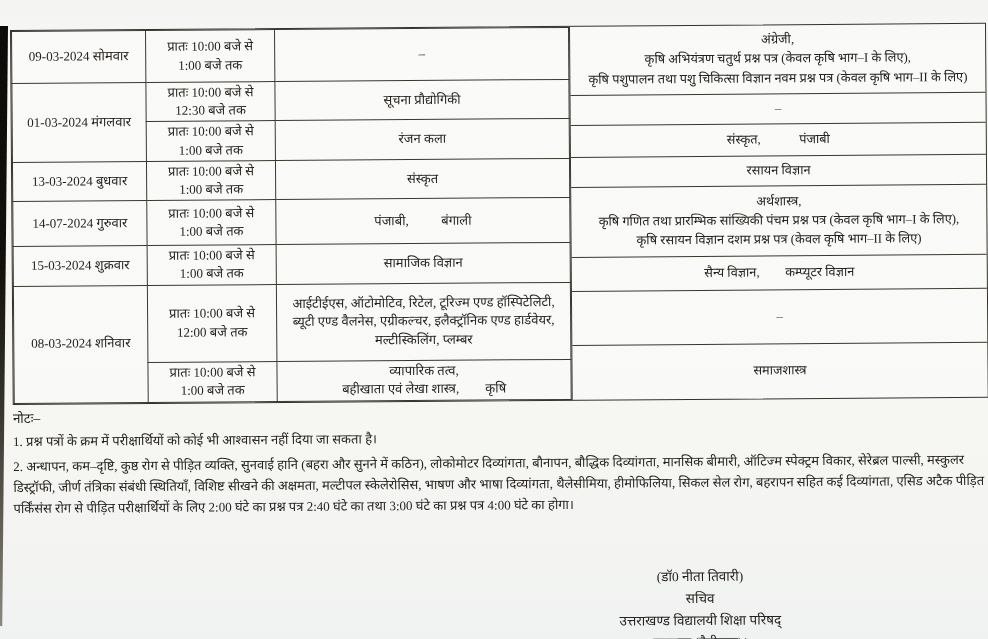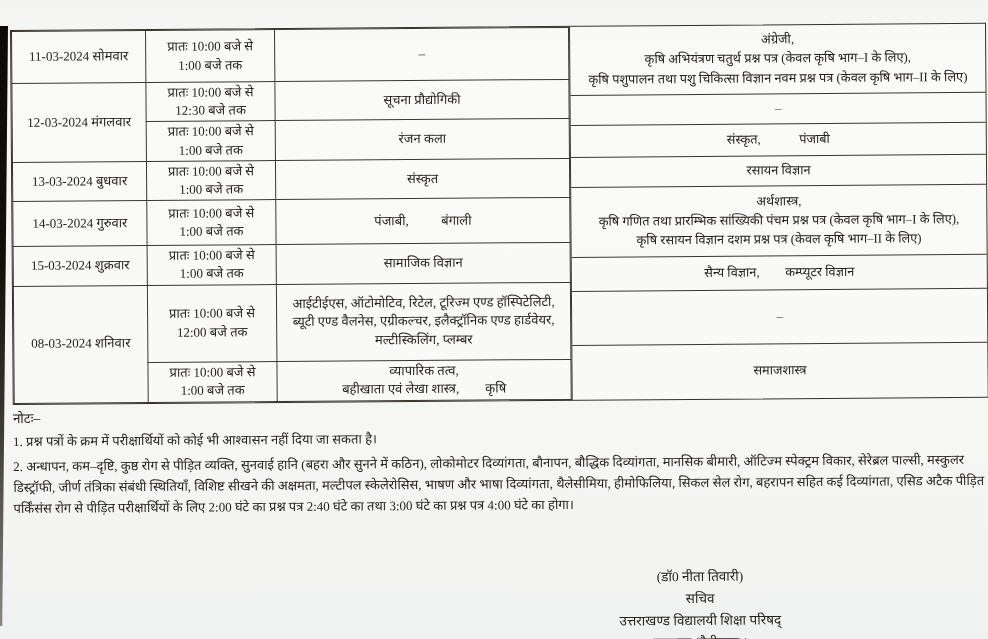--- a/index.html
+++ b/index.html
@@ -71,44 +71,44 @@
 <div class="page">
   <div class="scan-edge"></div>
 
   <div class="sheet">
 
     <div class="timetable">
 
       <table class="left-grid">
         <tbody>
             <tr style="height:52px">
-          <td class="c-date">11-03-2024 सोमवार</td>
+          <td class="c-date">09-03-2024 सोमवार</td>
           <td class="c-time">प्रातः 10:00 बजे से
 1:00 बजे तक</td>
           <td class="c-subj">–</td>
         </tr>
         <tr style="height:33px">
-          <td class="c-date" rowspan="2">12-03-2024 मंगलवार</td>
+          <td class="c-date" rowspan="2">01-03-2024 मंगलवार</td>
           <td class="c-time">प्रातः 10:00 बजे से
 12:30 बजे तक</td>
           <td class="c-subj">सूचना प्रौद्योगिकी</td>
         </tr>
         <tr style="height:32px">
           <td class="c-time">प्रातः 10:00 बजे से
 1:00 बजे तक</td>
           <td class="c-subj">रंजन कला</td>
         </tr>
         <tr style="height:35px">
           <td class="c-date">13-03-2024 बुधवार</td>
           <td class="c-time">प्रातः 10:00 बजे से
 1:00 बजे तक</td>
           <td class="c-subj">संस्कृत</td>
         </tr>
         <tr style="height:45px">
-          <td class="c-date">14-03-2024 गुरुवार</td>
+          <td class="c-date">14-07-2024 गुरुवार</td>
           <td class="c-time">प्रातः 10:00 बजे से
 1:00 बजे तक</td>
           <td class="c-subj">पंजाबी,          बंगाली</td>
         </tr>
         <tr style="height:38px">
           <td class="c-date">15-03-2024 शुक्रवार</td>
           <td class="c-time">प्रातः 10:00 बजे से
 1:00 बजे तक</td>
           <td class="c-subj">सामाजिक विज्ञान</td>
         </tr>

